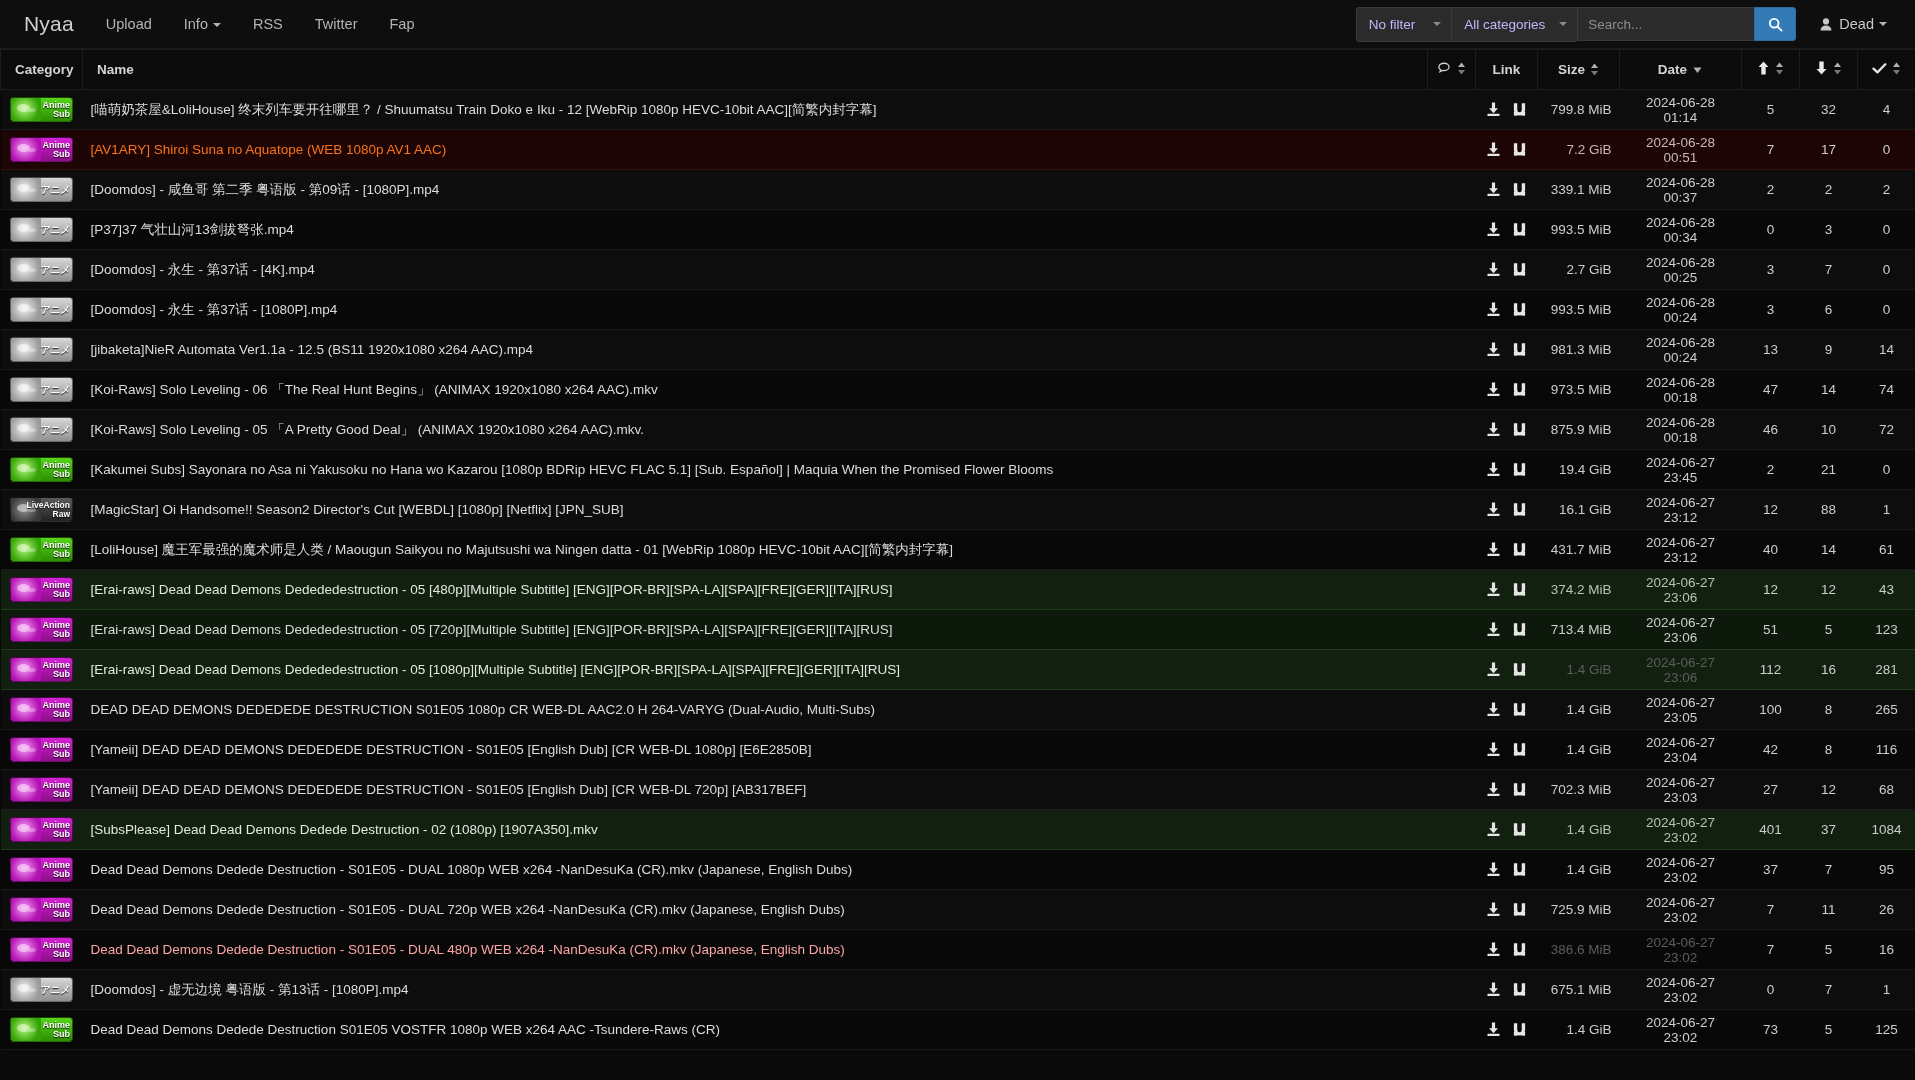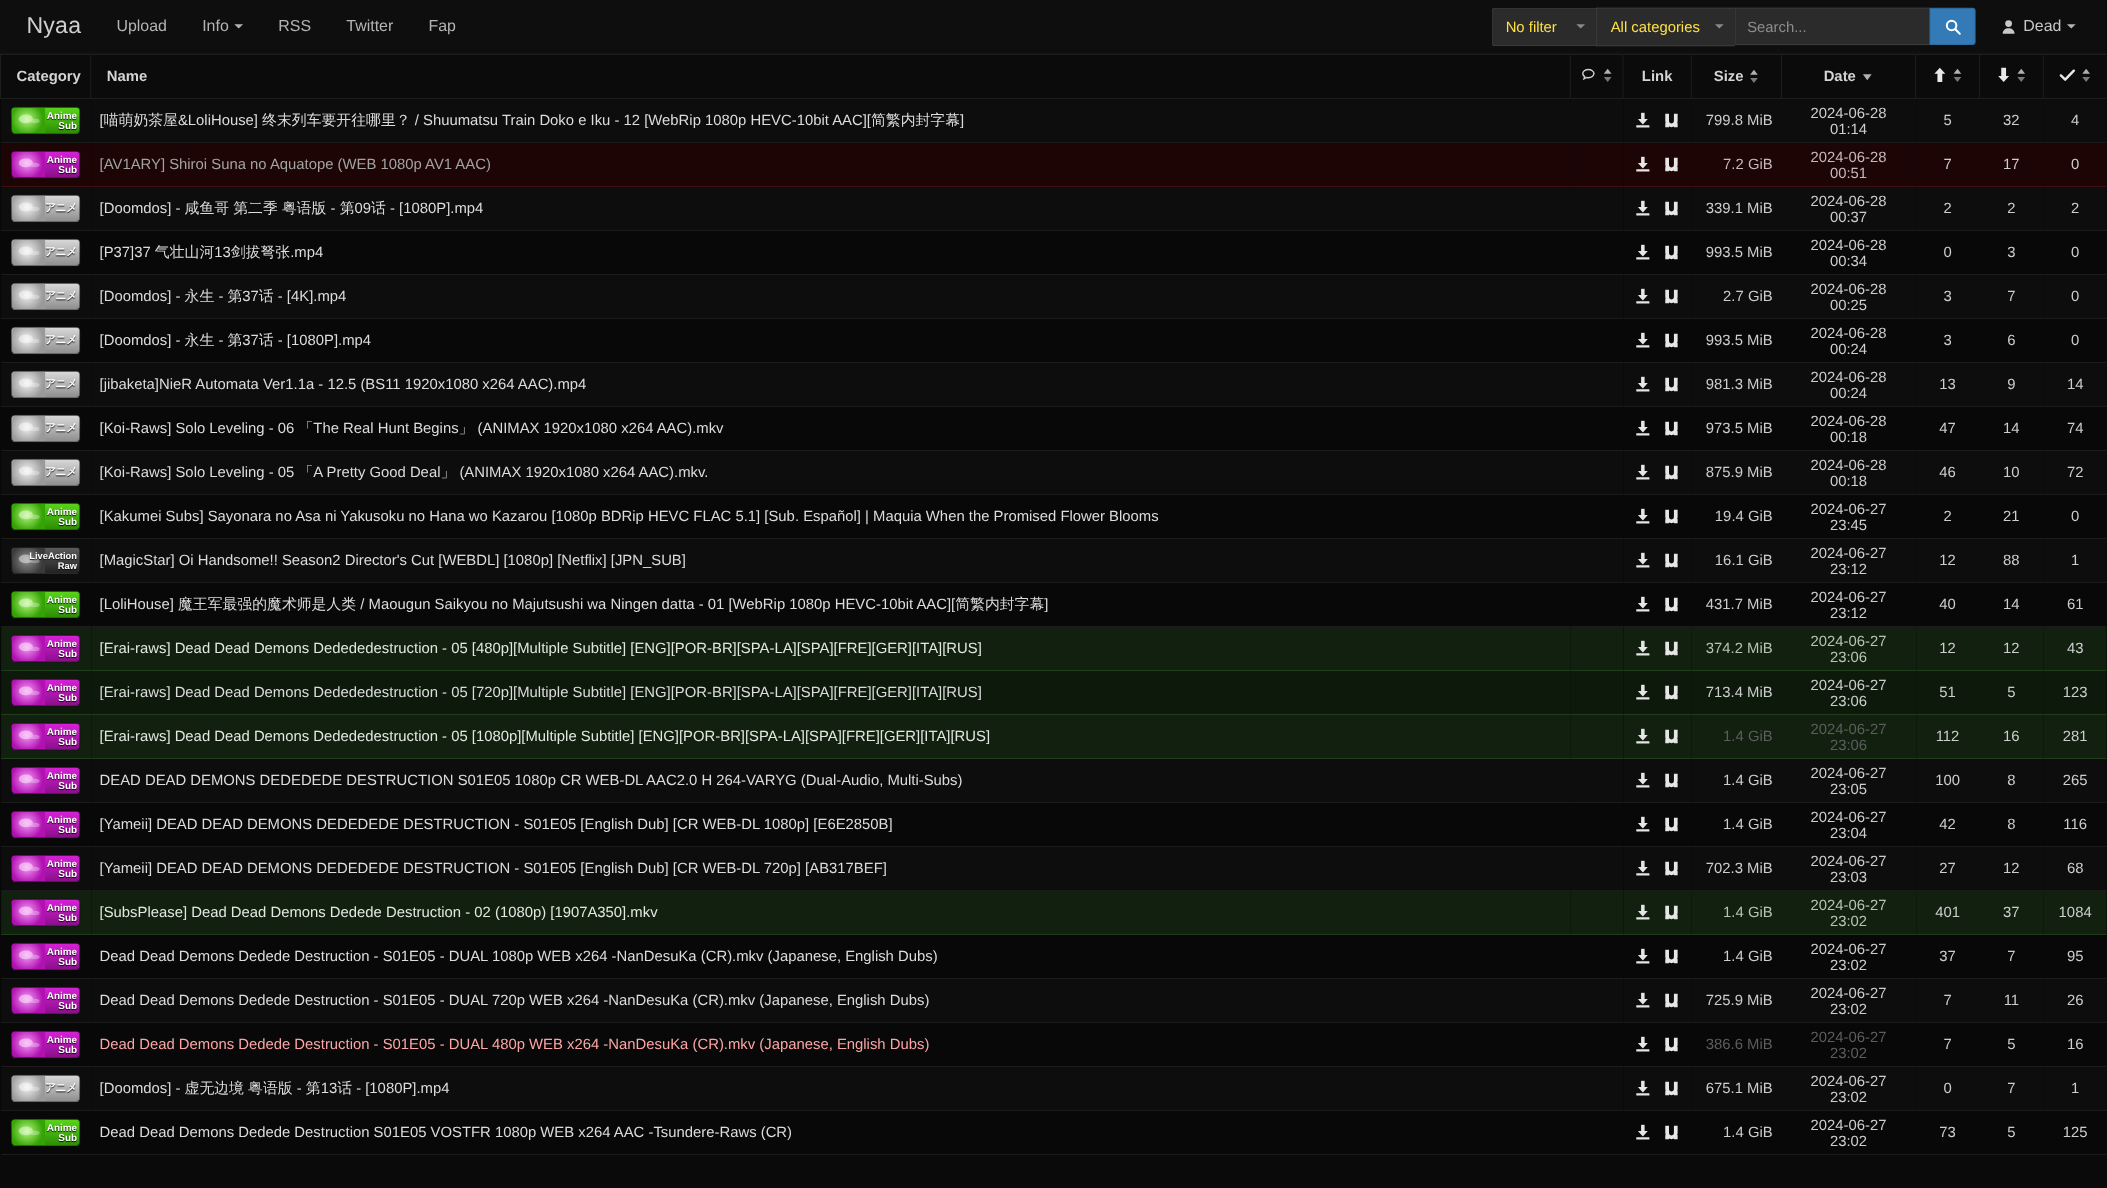--- a/index.html
+++ b/index.html
@@ -55,21 +55,21 @@
   .search-form {
     display: flex;
     align-items: center;
     height: 34px;
   }
   .sel {
     height: 35px;
     background: #2b2b2b;
     border: 1px solid #3a3a3a;
     border-right: none;
-    color: #fde047;
+    color: #c4b5fd;
     font-size: 13.5px;
     display: flex;
     align-items: center;
     padding: 0 10px 0 12px;
     white-space: nowrap;
   }
   .sel.first { border-radius: 3px 0 0 3px; }
   .sel .caret { border-top-color: #8a8a8a; margin-left: 18px; }
   .sel.cats .caret { margin-left: 14px; }
   .search-input {
@@ -142,21 +142,21 @@
   table.torrents td.r { text-align: right; }
 
   tr.row-default td { background: #0d0d0d; }
   tr.row-alt td { background: #080808; }
   tr.row-danger td { background: #1d0505; border-color: #3a1010; }
   tr.row-success td { background: #11200f; border-color: #1f3d1b; }
   tr.row-success-alt td { background: #0d1a0b; border-color: #1f3d1b; }
 
   .name-link { color: #dcdcdc; text-decoration: none; }
   .name-link.dim { color: #fca5a5; }
-  tr.row-danger .name-link { color: #a3a3a3; }
+  tr.row-danger .name-link { color: #f97316; }
   tr.row-success .name-link { color: #e2e8e0; }
 
   .col-cat   { width: 82px; }
   .col-name  { width: 1345px; }
   .col-comm  { width: 48px; }
   .col-link  { width: 62px; }
   .col-size  { width: 82px; }
   .col-date  { width: 122px; }
   .col-s     { width: 58px; }
   .col-l     { width: 58px; }

